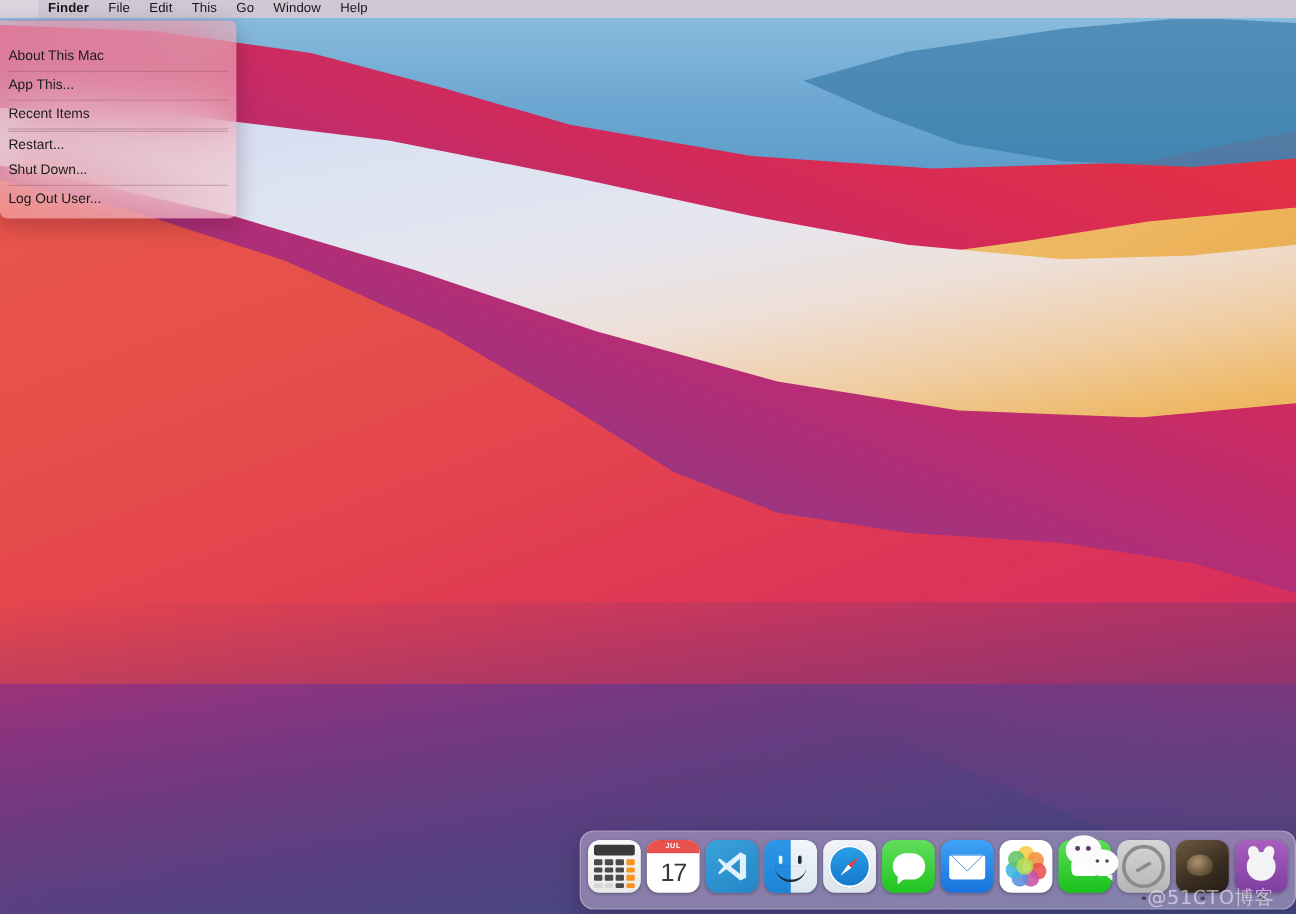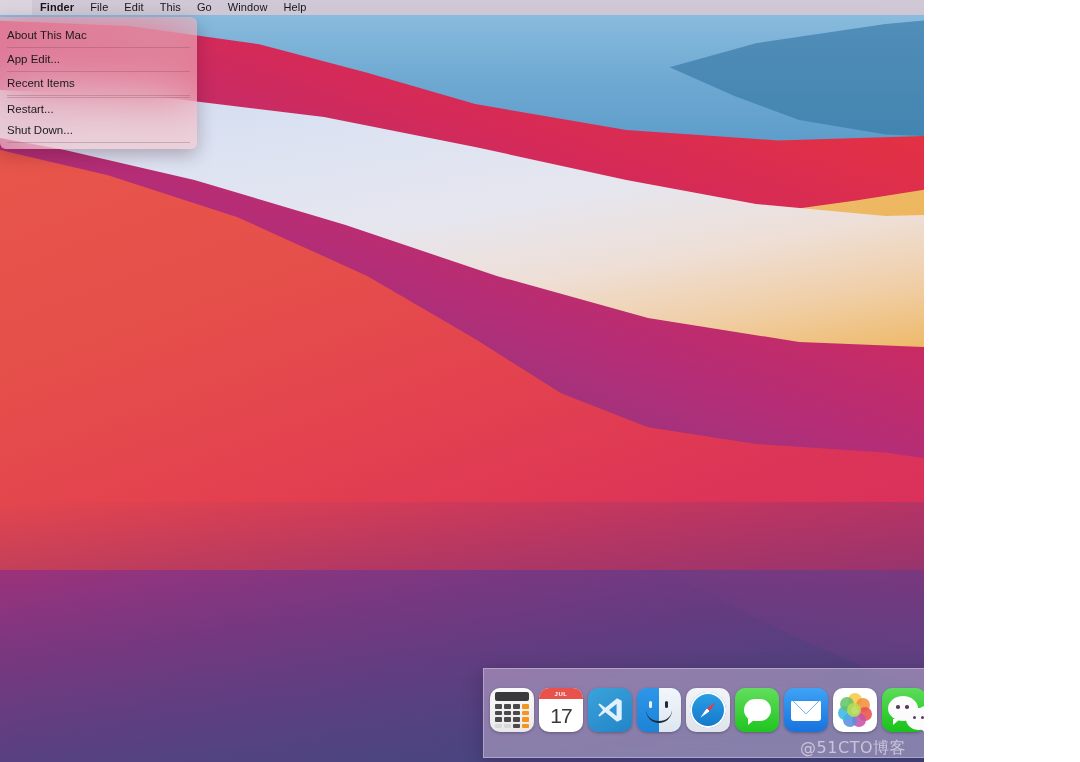--- a/index.html
+++ b/index.html
@@ -6,21 +6,21 @@
     margin: 0;
     padding: 0;
     width: 1080px;
     height: 762px;
     overflow: hidden;
     font-family: "Liberation Sans", sans-serif;
   }
 
   #screen {
     position: relative;
-    width: 924px;
+    width: 1080px;
     height: 762px;
     overflow: hidden;
     background: #000;
   }
 
   
   .wallpaper {
     position: absolute;
     inset: 0;
     background:
@@ -155,21 +155,21 @@
 
   
   .apple-menu {
     position: absolute;
     left: 0; top: 17px;
     width: 197px;
     background: rgba(252, 196, 196, 0.50);
     backdrop-filter: blur(26px);
     border-radius: 0 6px 6px 6px;
     box-shadow: 0 6px 18px rgba(60,10,30,.28);
-    padding: 8px 0 5px 0;
+    padding: 20px 0 5px 0;
     z-index: 50;
     overflow: hidden;
   }
   .menu-row {
     height: 21px;
     line-height: 21px;
     padding: 0 10px 0 7px;
     font-size: 11.5px;
     color: #1b1b1b;
     white-space: nowrap;
@@ -182,22 +182,22 @@
 
   
   .dock {
     position: absolute;
     left: 483px;
     bottom: 4px;
     height: 56px;
     display: flex;
     align-items: center;
     gap: 5px;
-    padding: 16px 6px;
-    border-radius: 0;
+    padding: 4px 6px;
+    border-radius: 12px;
     background: rgba(232, 214, 238, 0.40);
     border: 1px solid rgba(255,255,255,.30);
     backdrop-filter: blur(22px);
     box-shadow: 0 5px 18px rgba(40,10,50,.30);
     z-index: 45;
   }
   .dock-app { position: relative; width: 44px; height: 50px; }
   .icon {
     width: 44px; height: 44px;
     border-radius: 10px;
@@ -418,28 +418,29 @@
     <div class="menu-item">Edit</div>
     <div class="menu-item">This</div>
     <div class="menu-item">Go</div>
     <div class="menu-item">Window</div>
     <div class="menu-item">Help</div>
   </div>
 
   <div class="apple-menu">
     <div class="menu-row">About This Mac</div>
     <div class="menu-sep"></div>
-    <div class="menu-row">App Edit...</div>
+    <div class="menu-row">App This...</div>
     <div class="menu-sep"></div>
     <div class="menu-row">Recent Items</div>
     <div class="menu-sep"></div>
     <div class="menu-sep"></div>
     <div class="menu-row">Restart...</div>
     <div class="menu-row">Shut Down...</div>
     <div class="menu-sep"></div>
+    <div class="menu-row">Log Out User...</div>
   </div>
 
   <div class="dock">
 
     <div class="dock-app">
       <div class="icon ic-calculator">
         <div class="calc-screen"></div>
         <div class="calc-keys">
           <i></i>
             <i></i>

